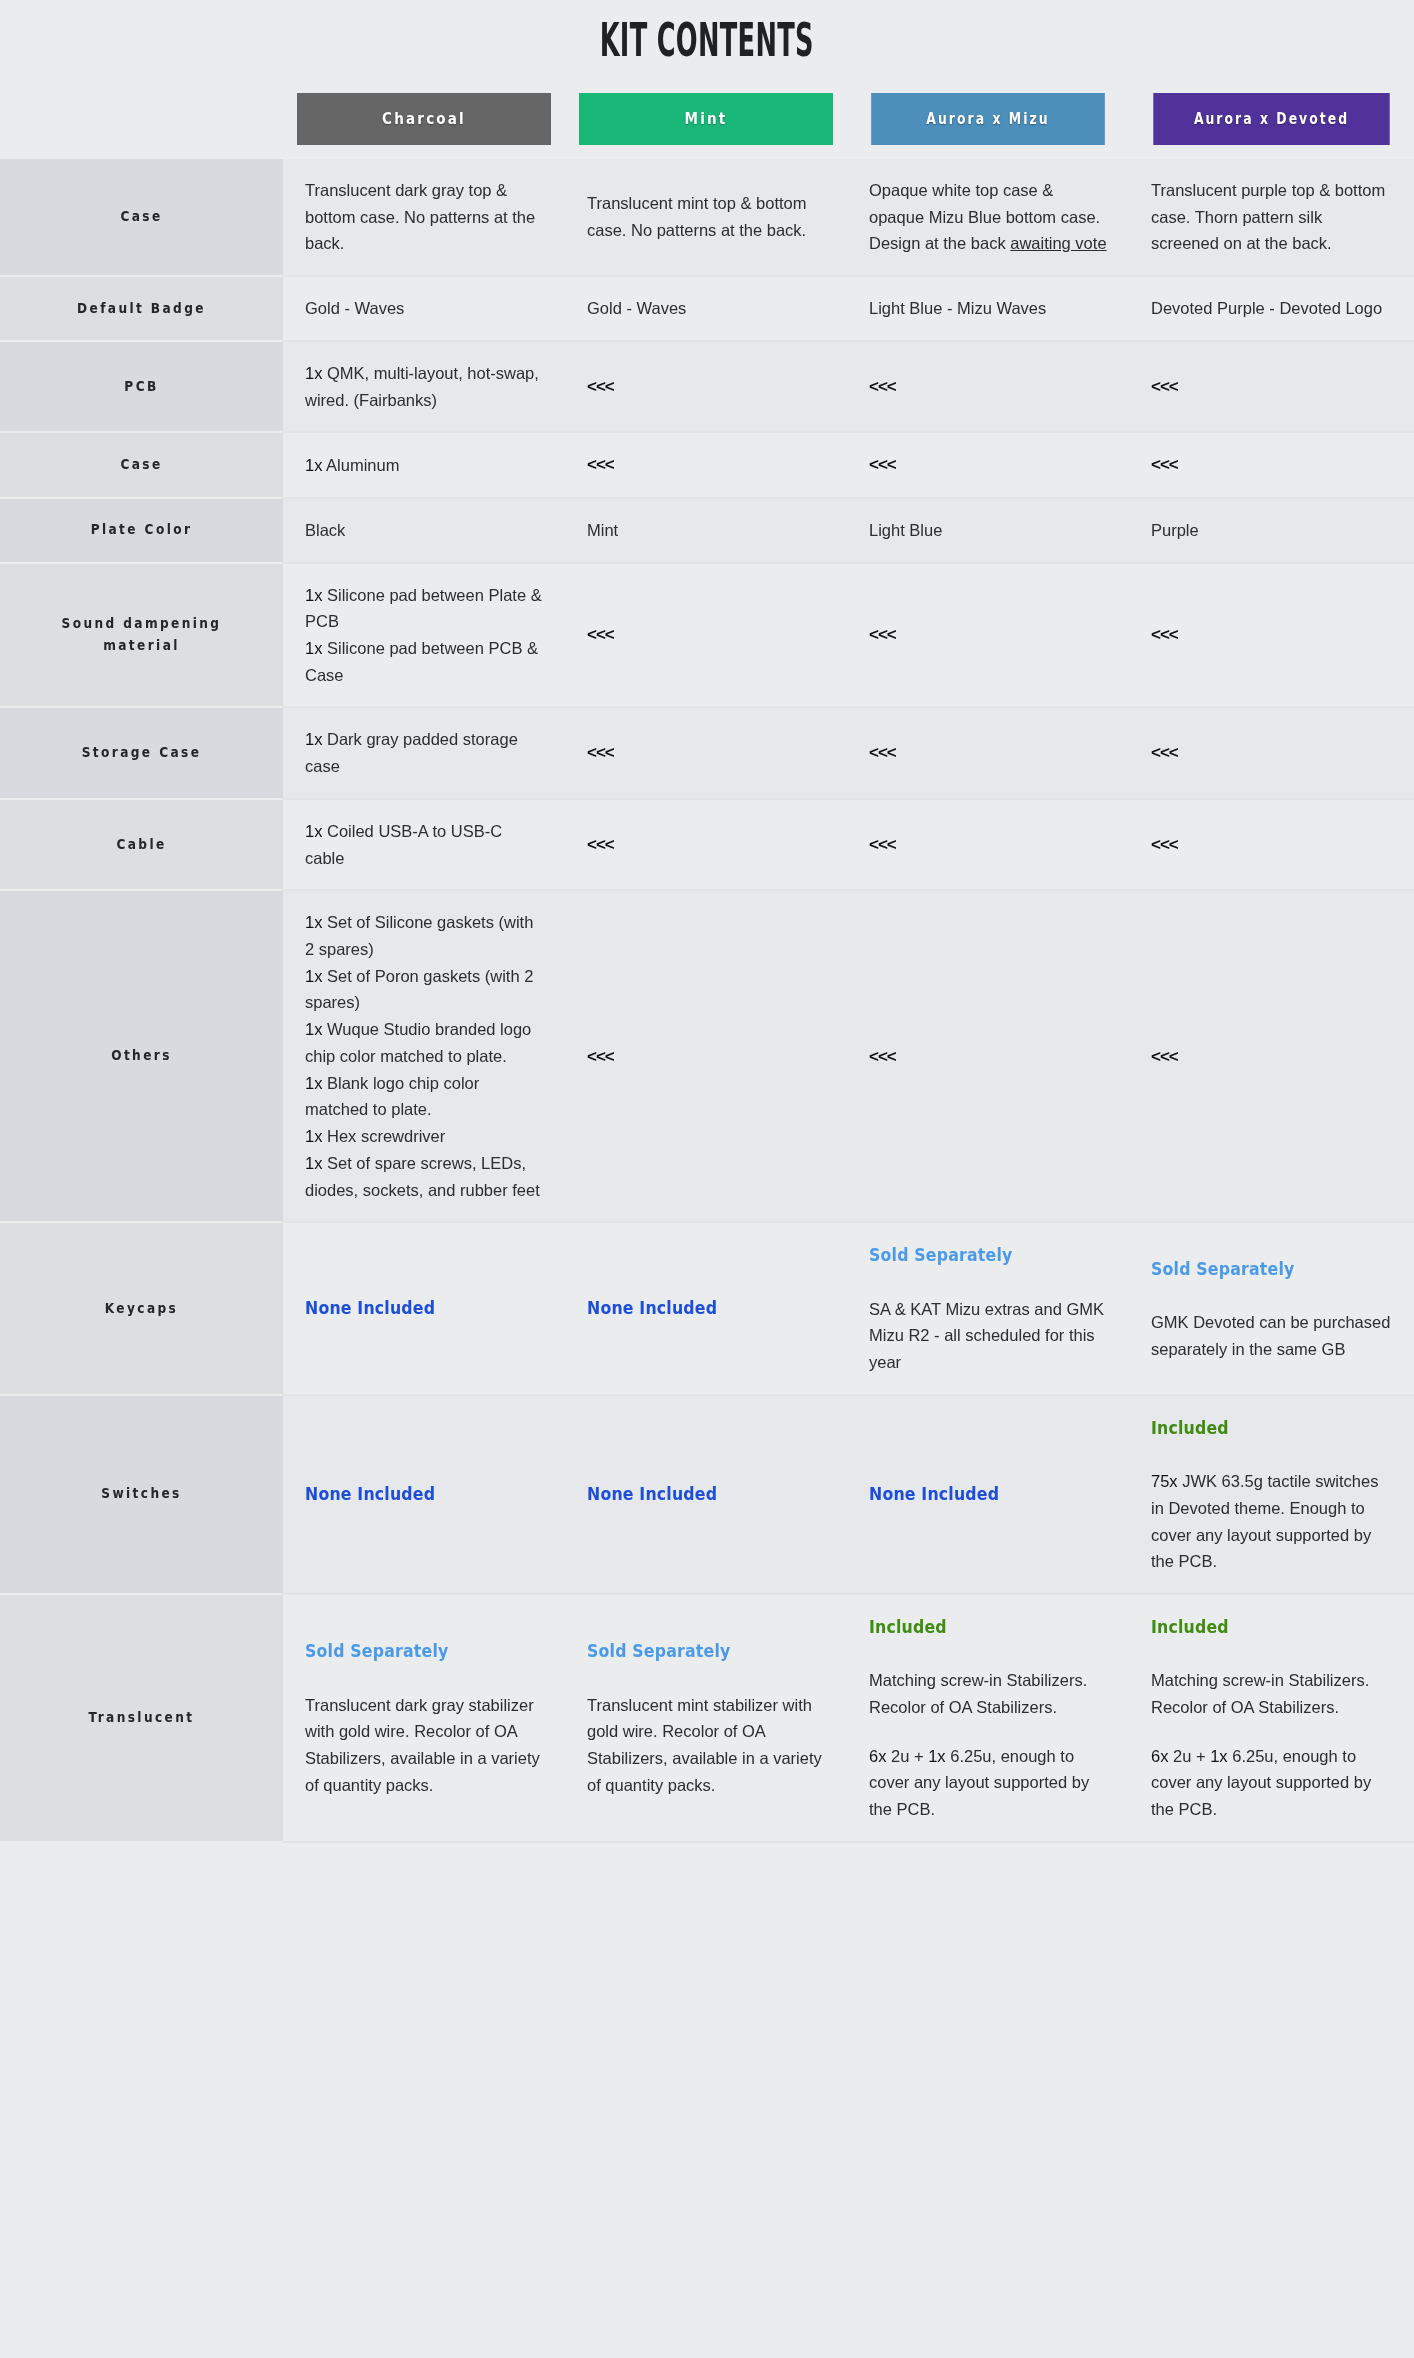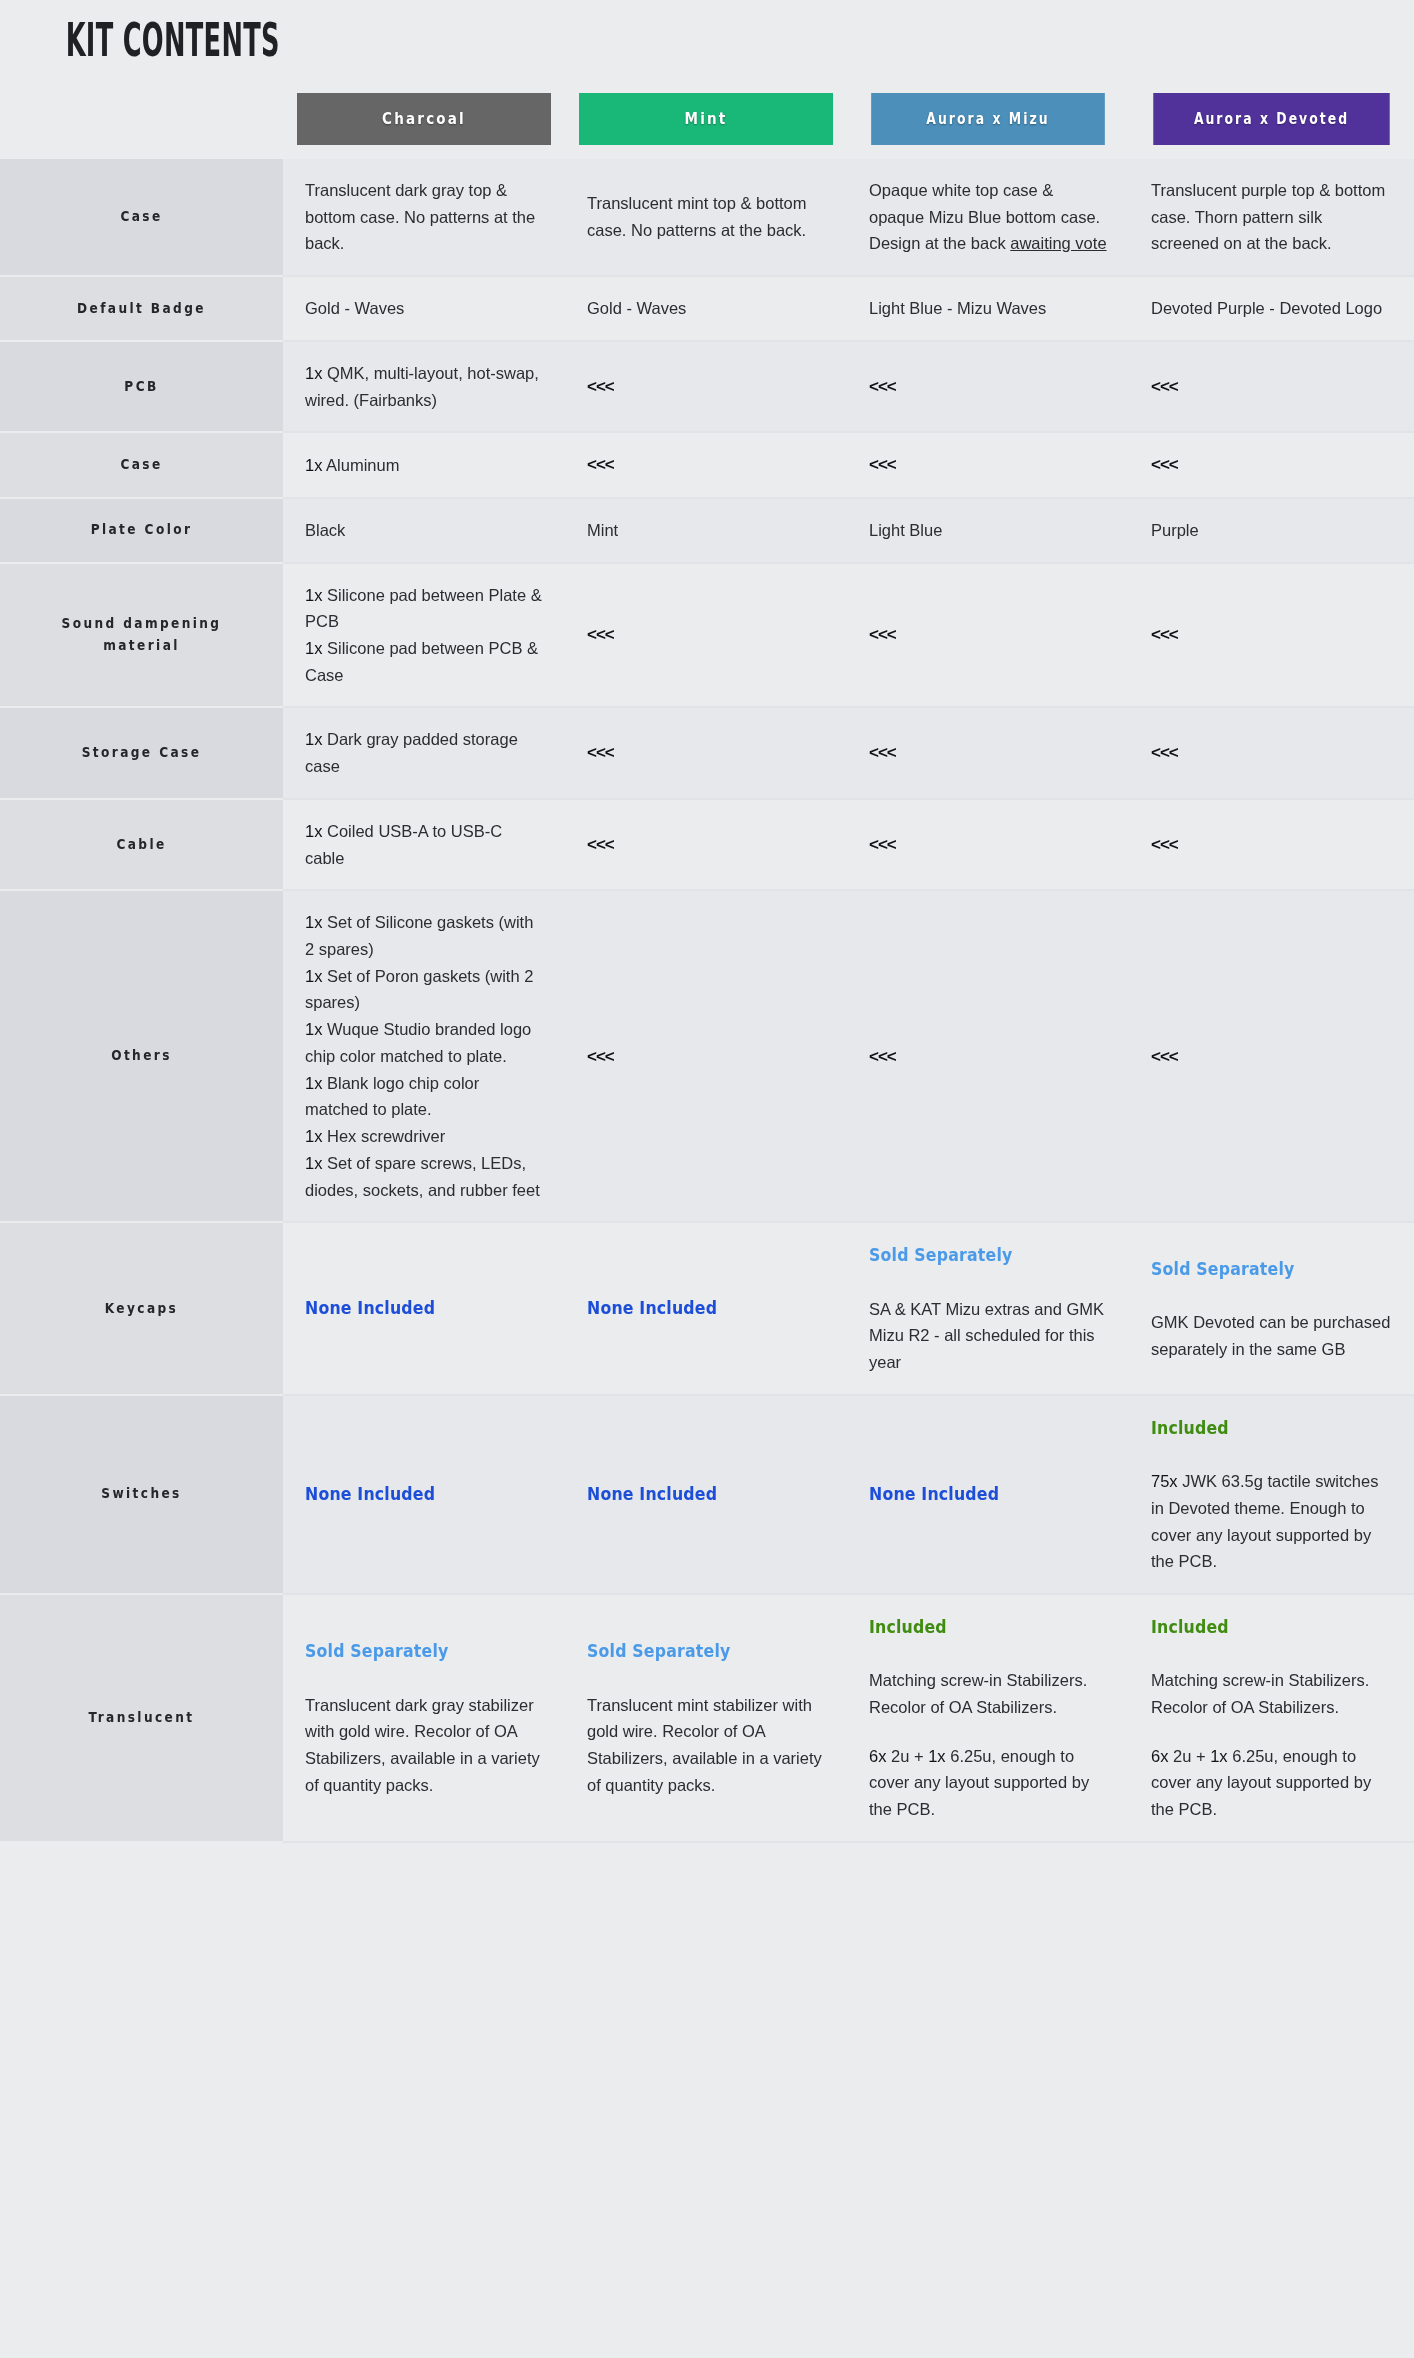--- a/index.html
+++ b/index.html
@@ -15,20 +15,21 @@
     min-height: 2358px;
     background: #ebecee;
     position: relative;
   }
 
   
   .title-wrap {
     height: 79px;
     display: flex;
     align-items: center;
+    justify-content: center;
   }
   .title {
     font-family: "Liberation Sans Narrow", "DejaVu Sans Condensed", "Liberation Sans", sans-serif;
     font-weight: 700;
     font-size: 46px;
     letter-spacing: 0.5px;
     color: #1f2124;
     transform: scaleX(0.62);
     transform-origin: center;
     white-space: nowrap;

